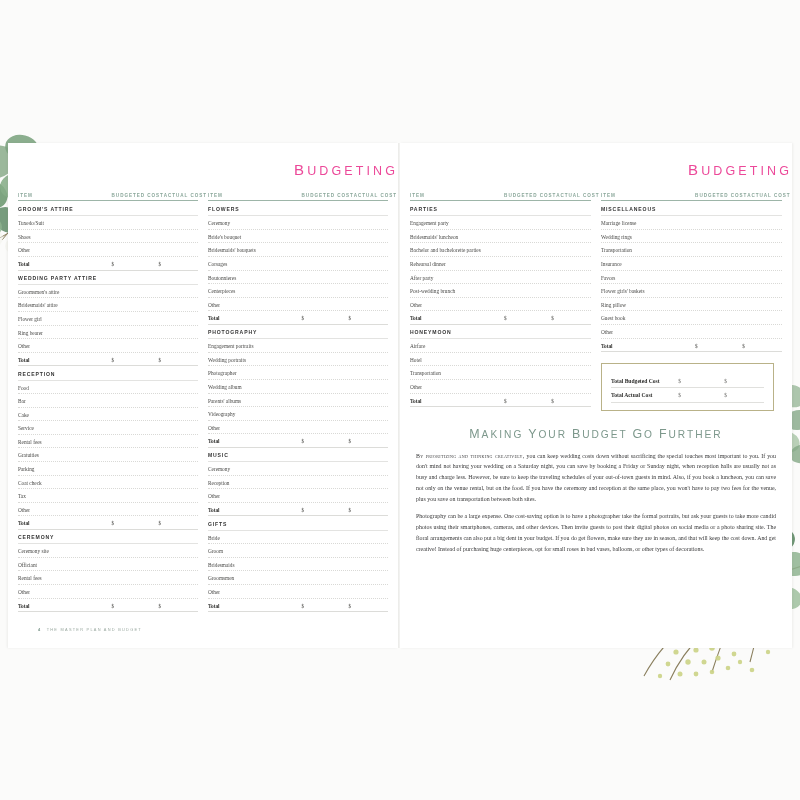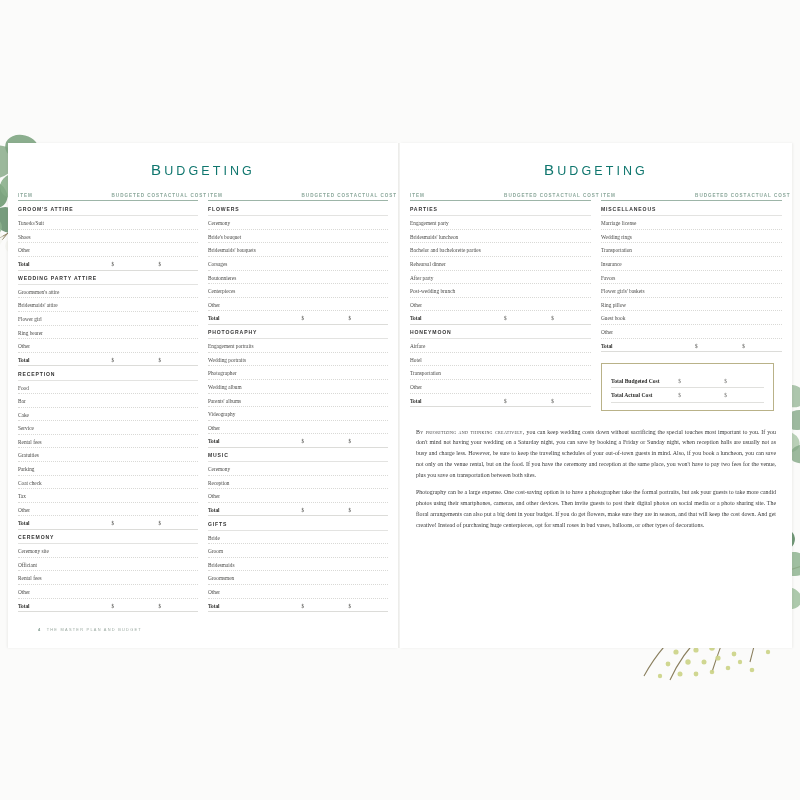--- a/index.html
+++ b/index.html
@@ -15,21 +15,21 @@
   
   .spread{position:absolute;left:0;top:143px;width:800px;height:505px;}
   .page{position:absolute;top:0;height:505px;background:#ffffff;overflow:hidden;}
   .page-left{left:8px;width:390px;box-shadow:-1px 0 2px rgba(120,120,110,.10);}
   .page-right{left:400px;width:392px;box-shadow:1px 0 2px rgba(120,120,110,.10);}
   .gutter{position:absolute;left:398px;top:0;width:2px;height:505px;
           background:linear-gradient(to right,rgba(150,150,140,.16),rgba(150,150,140,.05));}
 
   
   .page-title{
-    text-align:center;color:#0f766e;
+    text-align:right;color:#ec4899;
     font-family:"Liberation Sans", sans-serif;
     font-size:12.5px;letter-spacing:3.1px;font-weight:400;
     margin:0;padding:18px 0 0 0;
   }
   .page-title .cap{font-size:15px;}
 
   
   .cols{display:flex;gap:10px;padding:15px 10px 0 10px;}
   .col{flex:1 1 0;min-width:0;}
 
@@ -650,20 +650,21 @@
               </div>
               <div class="row total">
                 <span class="cell-item">Total Actual Cost</span>
                 <span class="cell-bud">$</span>
                 <span class="cell-act">$</span>
               </div>
             </div>
           </div>
       </div>
       <div class="article">
+        <h2><span class="cap">M</span>AKING <span class="cap">Y</span>OUR <span class="cap">B</span>UDGET <span class="cap">G</span>O <span class="cap">F</span>URTHER</h2>
         <div>
             <p><span class="lead">By prioritizing and thinking creatively,</span> you can keep wedding costs down without sacrificing the special touches most important to you. If you don't mind not having your wedding on a Saturday night, you can save by booking a Friday or Sunday night, when reception halls are usually not as busy and charge less. However, be sure to keep the traveling schedules of your out-of-town guests in mind. Also, if you book a luncheon, you can save not only on the venue rental, but on the food. If you have the ceremony and reception at the same place, you won't have to pay two fees for the venue, plus you save on transportation between both sites.</p>
             <p>Photography can be a large expense. One cost-saving option is to have a photographer take the formal portraits, but ask your guests to take more candid photos using their smartphones, cameras, and other devices. Then invite guests to post their digital photos on social media or a photo sharing site. The floral arrangements can also put a big dent in your budget. If you do get flowers, make sure they are in season, and that will keep the cost down. And get creative! Instead of purchasing huge centerpieces, opt for small roses in bud vases, balloons, or other types of decorations.</p>
           </div>
       </div>
     </div>
 
   </div>
 </div>
 

